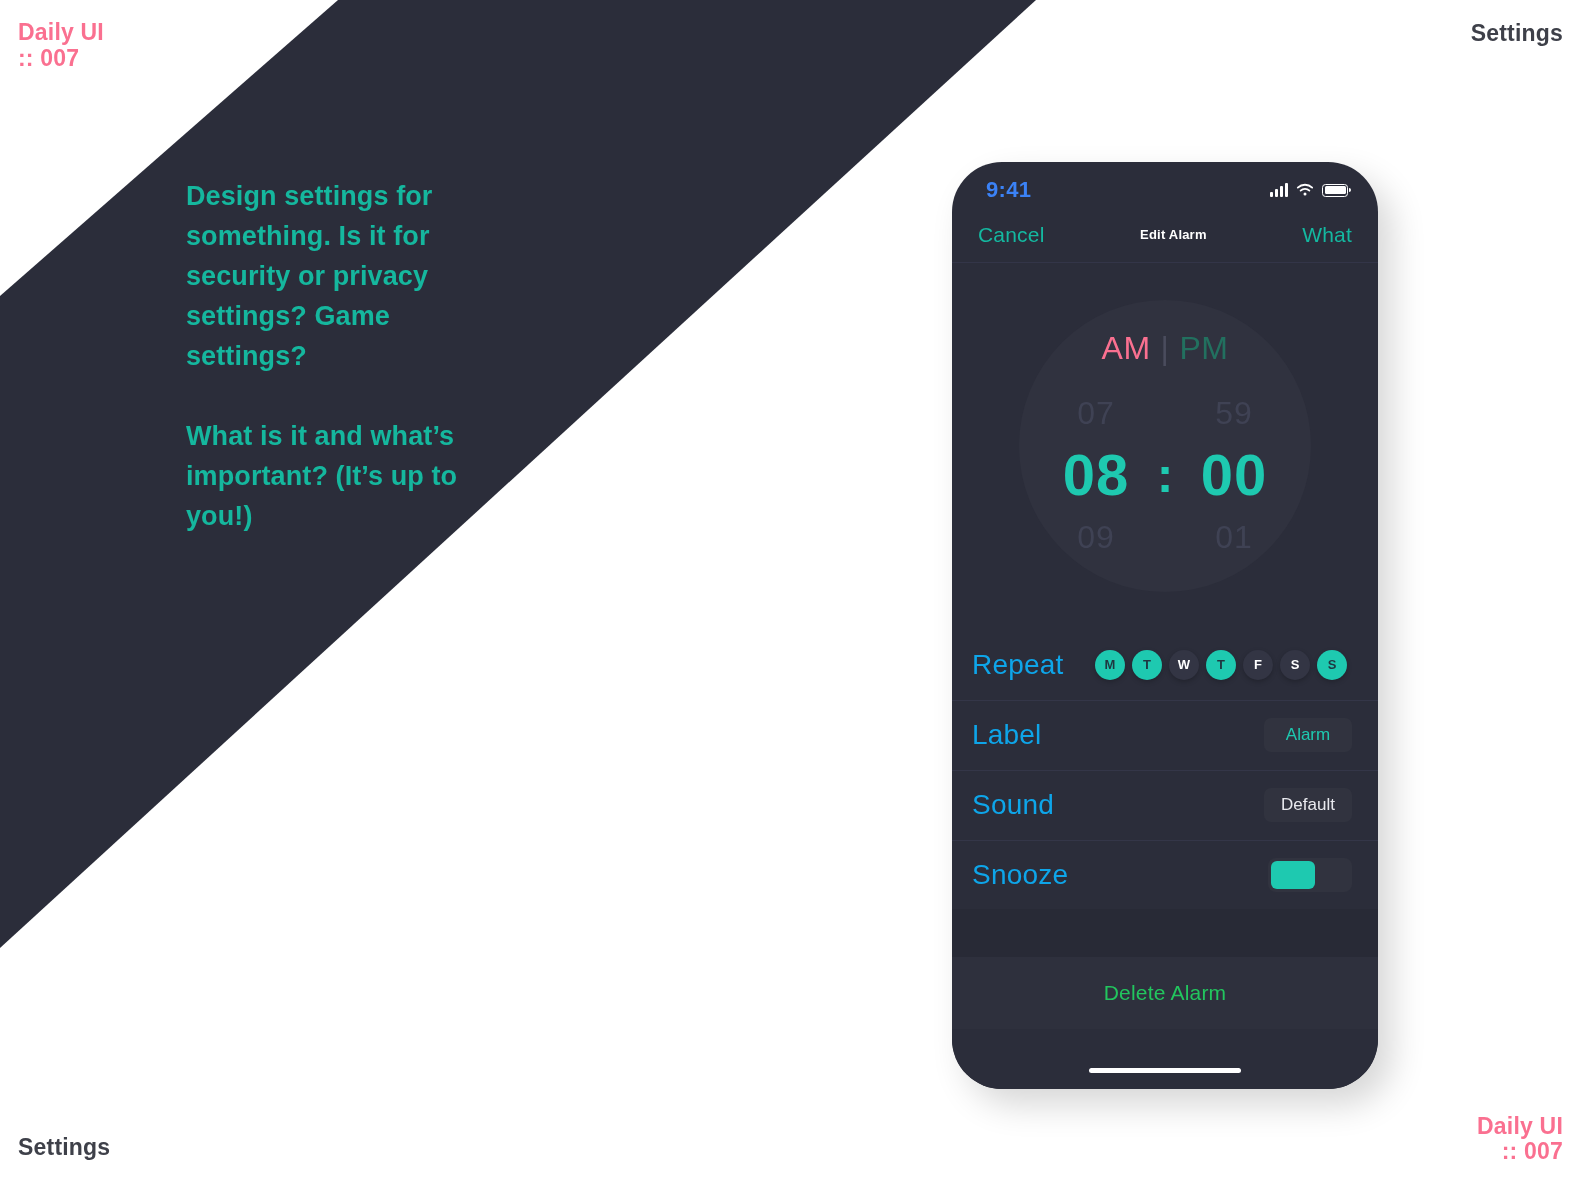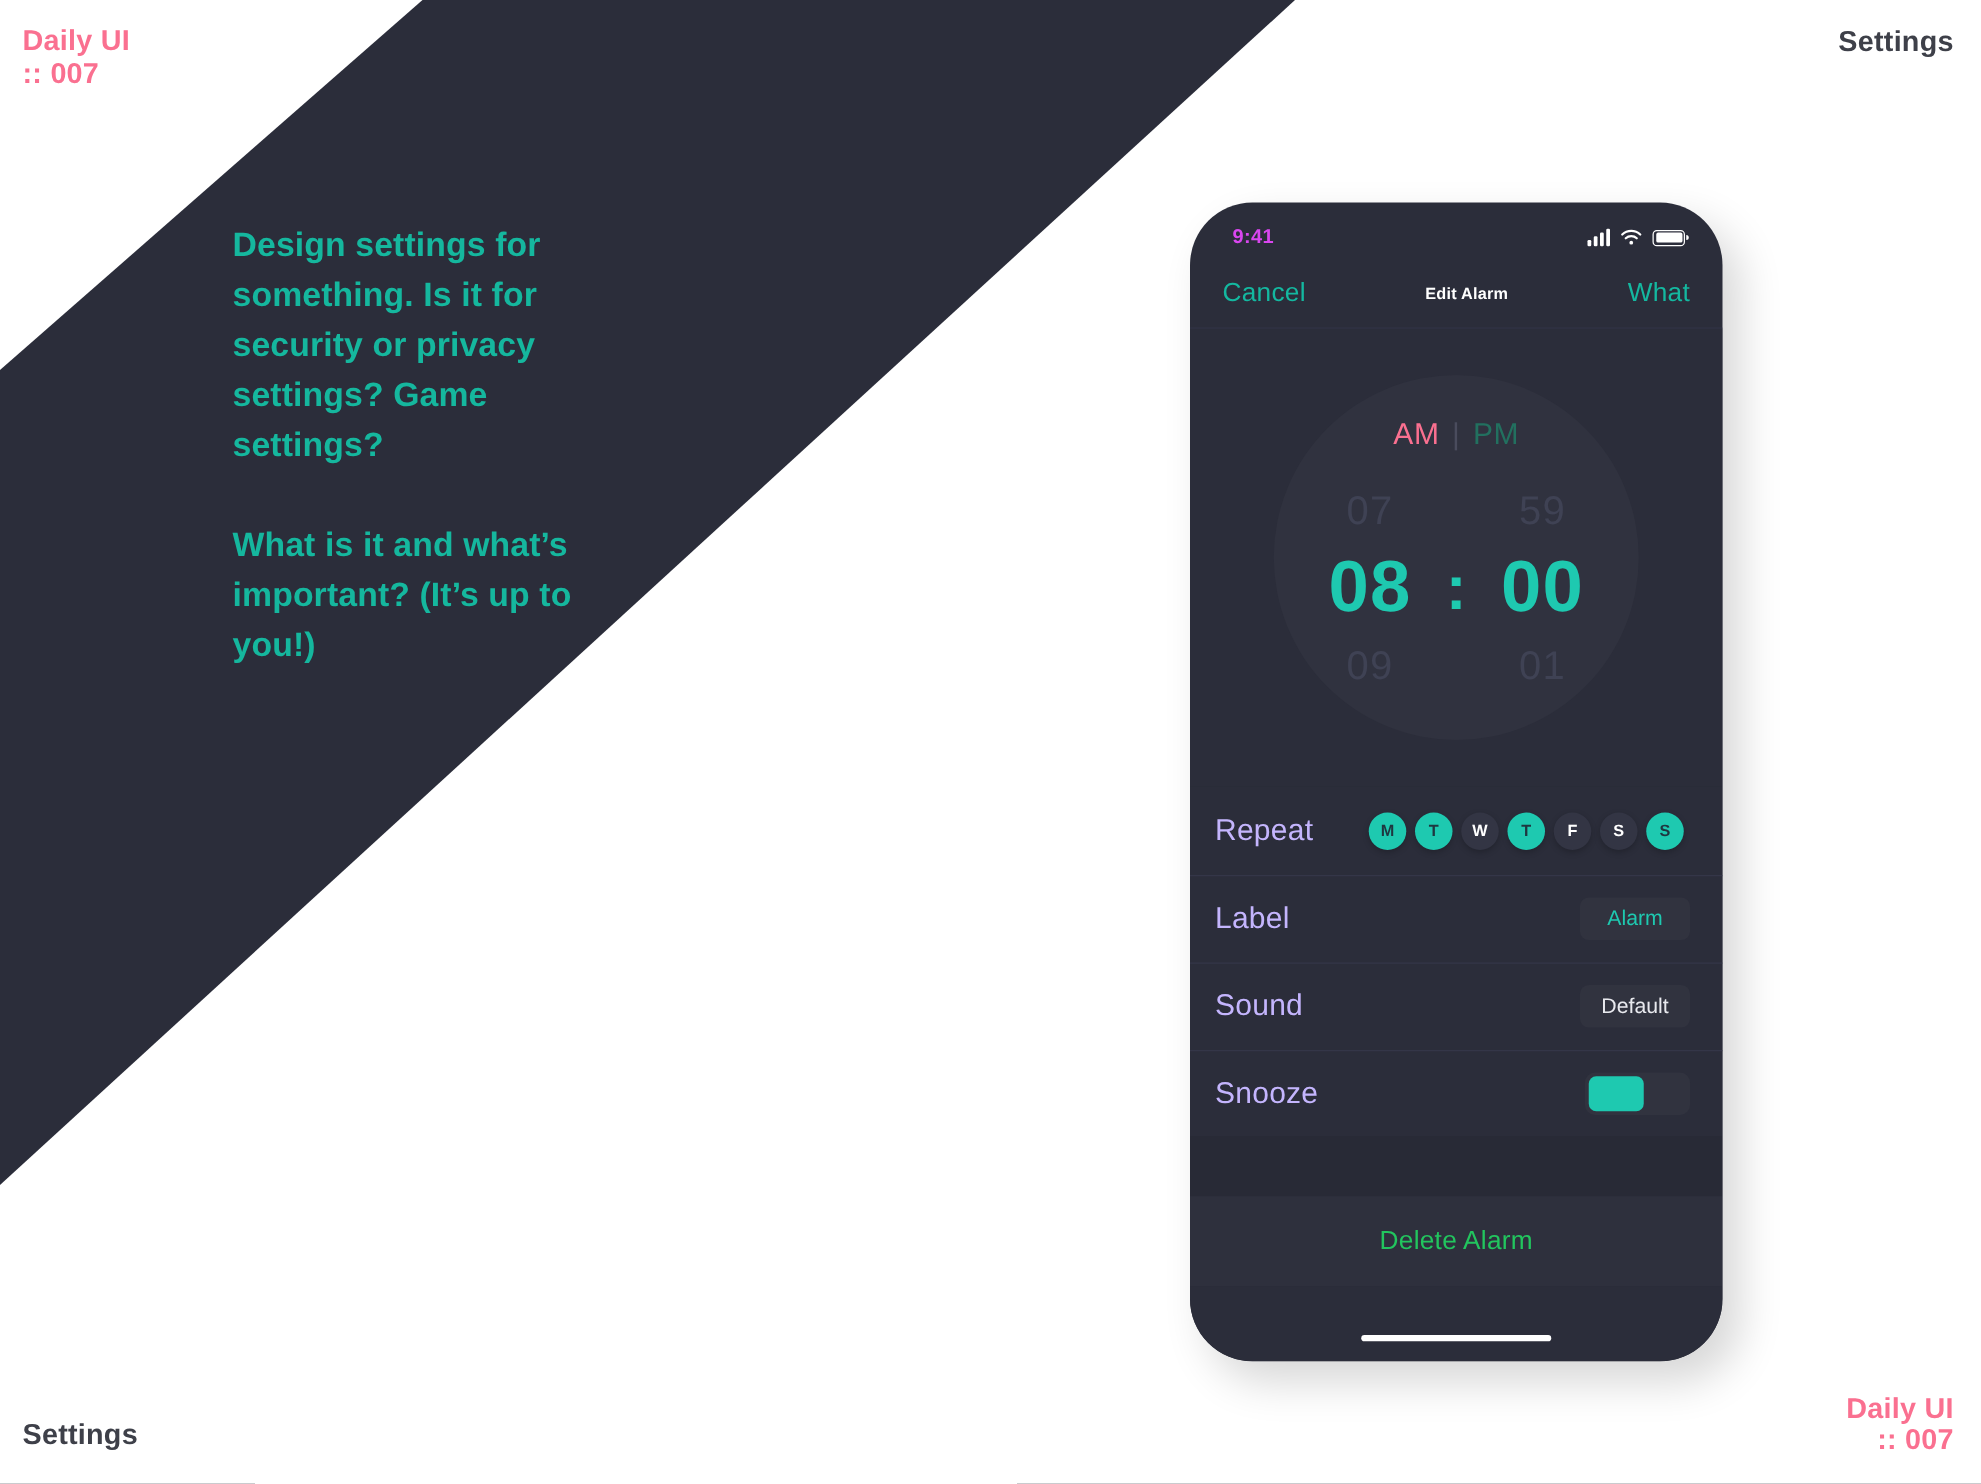--- a/index.html
+++ b/index.html
@@ -61,21 +61,21 @@
     overflow:hidden;
     z-index:6;
   }
 
   
   .statusbar{
     height:46px;
     display:flex; align-items:center; justify-content:space-between;
     padding:10px 30px 0 34px;
   }
-  .status-time{ color:#d946ef; font-size:16px; font-weight:bold; letter-spacing:.3px; }
+  .status-time{ color:#3b82f6; font-size:22px; font-weight:bold; letter-spacing:.3px; }
   .status-icons{ display:flex; align-items:center; gap:8px; }
   .ico-signal{ display:flex; align-items:flex-end; gap:2px; height:13px; }
   .ico-signal i{ display:block; width:3px; background:#ffffff; border-radius:1px; }
   .ico-signal i:nth-child(1){ height:5px; }
   .ico-signal i:nth-child(2){ height:8px; }
   .ico-signal i:nth-child(3){ height:11px; }
   .ico-signal i:nth-child(4){ height:14px; }
   .ico-wifi{ width:18px; height:14px; }
   .ico-batt{
     width:26px; height:13px; border:1.6px solid #ffffff; border-radius:3.5px;
@@ -111,21 +111,21 @@
   .picker-disc{
     position:absolute;
     left:50%; top:50%;
     transform:translate(-50%,-50%);
     width:292px; height:292px;
     border-radius:50%;
     background:#30323f;
   }
   .picker-inner{ position:relative; text-align:center; z-index:2; }
   .ampm{
-    font-size:24px; letter-spacing:.5px;
+    font-size:32px; letter-spacing:.5px;
     margin-bottom:20px;
     display:flex; align-items:center; justify-content:center; gap:10px;
   }
   .ampm .am{ color:#fa7090; }
   .ampm .bar{ color:#4a4c5d; font-weight:300; }
   .ampm .pm{ color:#22705f;text-align:center; }
   .tl-row{
     display:grid; grid-template-columns:110px 28px 110px;
     align-items:center; justify-items:center;
   }
@@ -142,21 +142,21 @@
     border-top:1px solid #32344200;
     position:relative;
   }
   .row + .row::before{
     content:""; position:absolute; left:0; right:0; top:0;
     height:1px; background:#343648;
   }
   .row::after{
     content:""; position:absolute; left:0; right:0; top:0; height:0;
   }
-  .row-label{ color:#c4b5fd; font-size:24px; letter-spacing:.2px; }
+  .row-label{ color:#0ea5e9; font-size:28px; letter-spacing:.2px; }
   .row-right{ display:flex; align-items:center; }
 
   .days{ display:flex; align-items:center; gap:7px; margin-right:5px; }
   .day{
     width:30px; height:30px; border-radius:50%;
     display:flex; align-items:center; justify-content:center;
     font-size:13px; font-weight:bold;
     background:#333544; color:#ffffff;
     box-shadow:0 2px 5px rgba(0,0,0,.22);
   }

